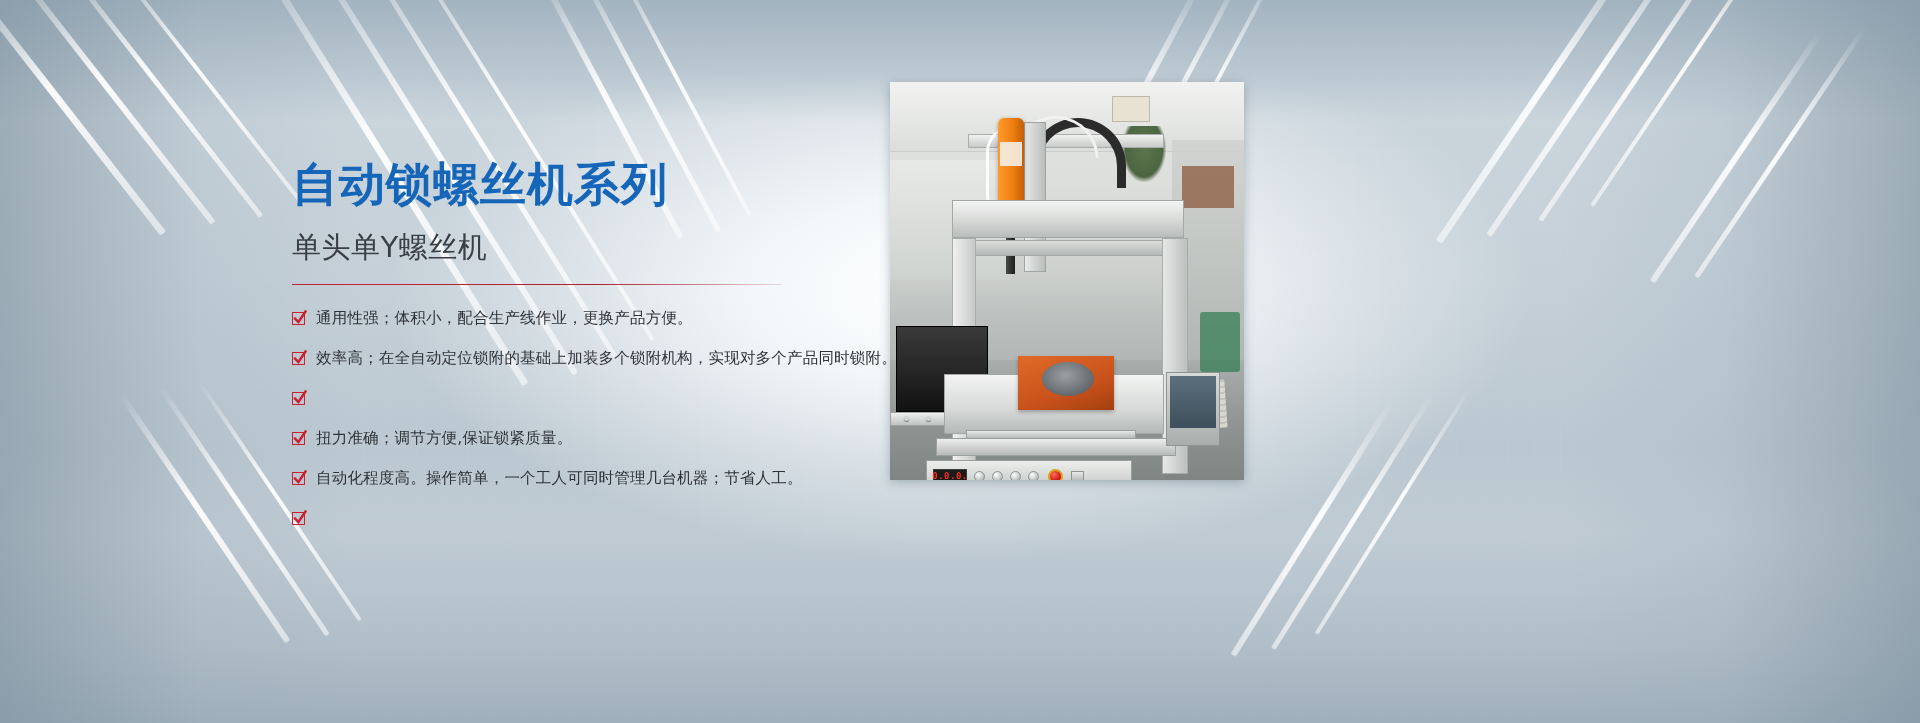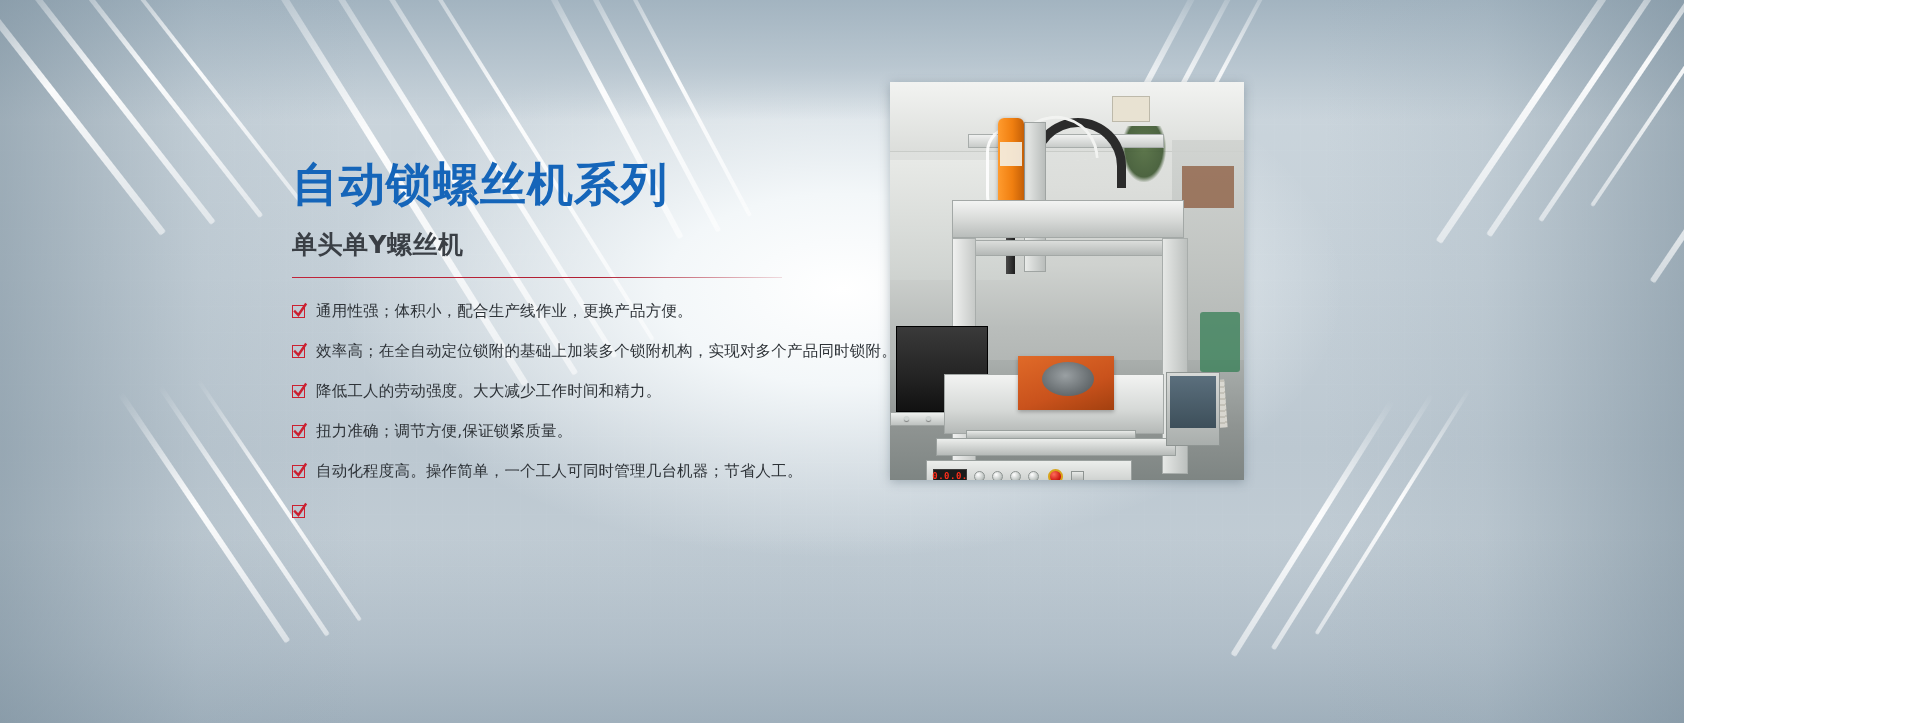--- a/index.html
+++ b/index.html
@@ -5,21 +5,21 @@
   * { margin:0; padding:0; box-sizing:border-box; }
   html, body {
     width:1920px; height:723px;
     overflow:hidden;
     font-family:"DejaVu Sans", sans-serif;
   }
 
   
   .banner{
     position:relative;
-    width:1684px; height:723px;
+    width:1920px; height:723px;
     background:#c3ced6;
     overflow:hidden;
   }
 
   
   .bg-base{
     position:absolute; inset:0;
     background:
       radial-gradient(ellipse 48% 60% at 50% 40%, #ffffff 0%, #f3f7f9 22%, rgba(222,231,236,0) 62%),
       linear-gradient(180deg,#cdd7de 0%, #c5d0d8 38%, #bcc8d1 62%, #c8d2d9 100%);
@@ -70,22 +70,22 @@
     font-family:"DejaVu Sans", sans-serif;
     font-weight:700;
     font-size:46px;
     line-height:1.08;
     letter-spacing:1px;
     color:#1565b9;
     white-space:nowrap;
   }
   .subtitle{
     margin-top:18px;
-    font-size:25px;
-    font-weight:700;
+    font-size:29px;
+    font-weight:400;
     color:#3a3f45;
     letter-spacing:.5px;
     white-space:nowrap;
   }
   .divider{
     margin-top:16px;
     width:490px; height:1px;
     background:linear-gradient(90deg,#c0243a 0%, #b01f33 62%, rgba(176,31,51,.15) 100%);
   }
 
@@ -397,21 +397,20 @@
         </span>
         <span class="feature-text">效率高；在全自动定位锁附的基础上加装多个锁附机构，实现对多个产品同时锁附。</span>
       </li>
 
       <li class="feature">
         <span class="check-icon">
           <svg width="16" height="18" viewBox="0 0 16 18">
               <path d="M3 9.5 L6.4 13 L13.5 2.5" stroke="#cc2030" stroke-width="2.4" fill="none" stroke-linecap="square"></path>
             </svg>
         </span>
-        <span class="feature-text">降低工人的劳动强度。大大减少工作时间和精力。</span>
       </li>
 
       <li class="feature">
         <span class="check-icon">
           <svg width="16" height="18" viewBox="0 0 16 18">
               <path d="M3 9.5 L6.4 13 L13.5 2.5" stroke="#cc2030" stroke-width="2.4" fill="none" stroke-linecap="square"></path>
             </svg>
         </span>
         <span class="feature-text">扭力准确；调节方便,保证锁紧质量。</span>
       </li>

